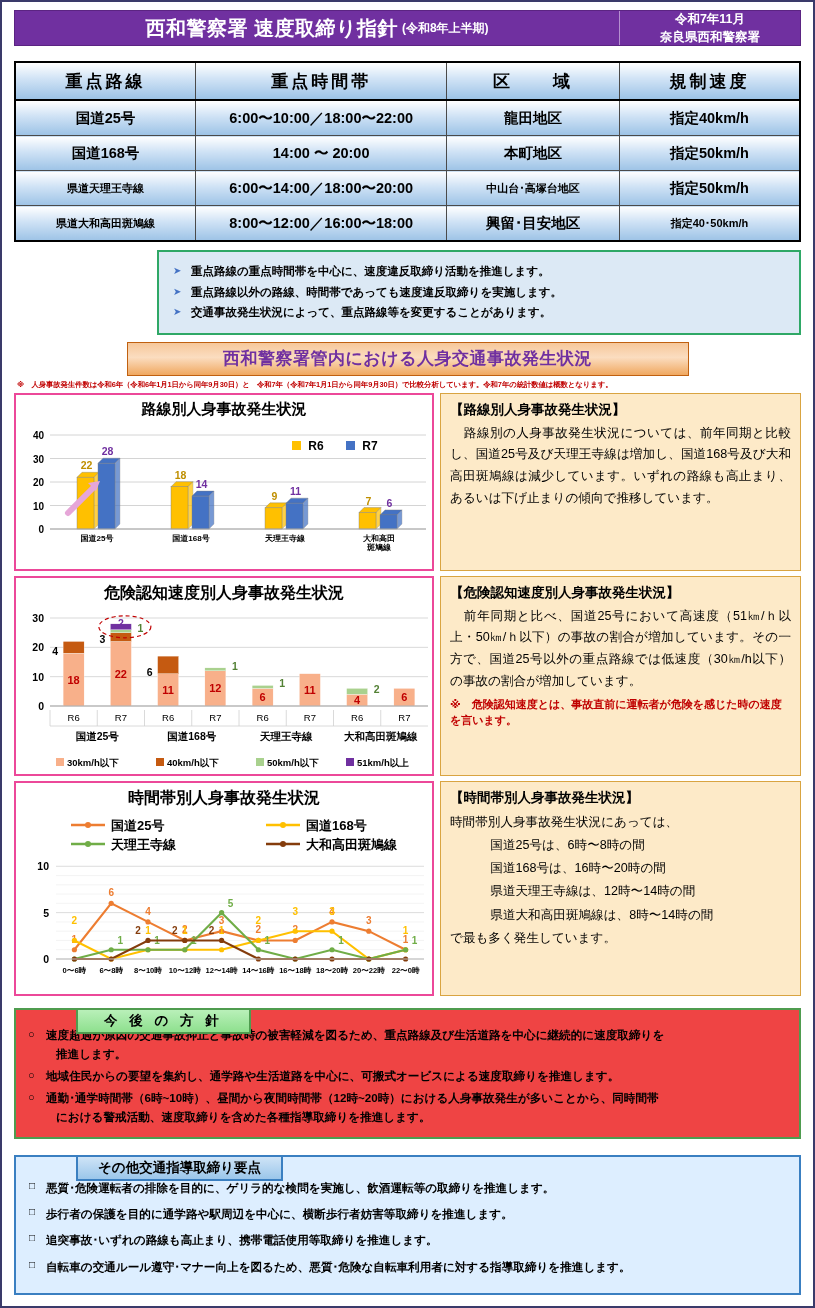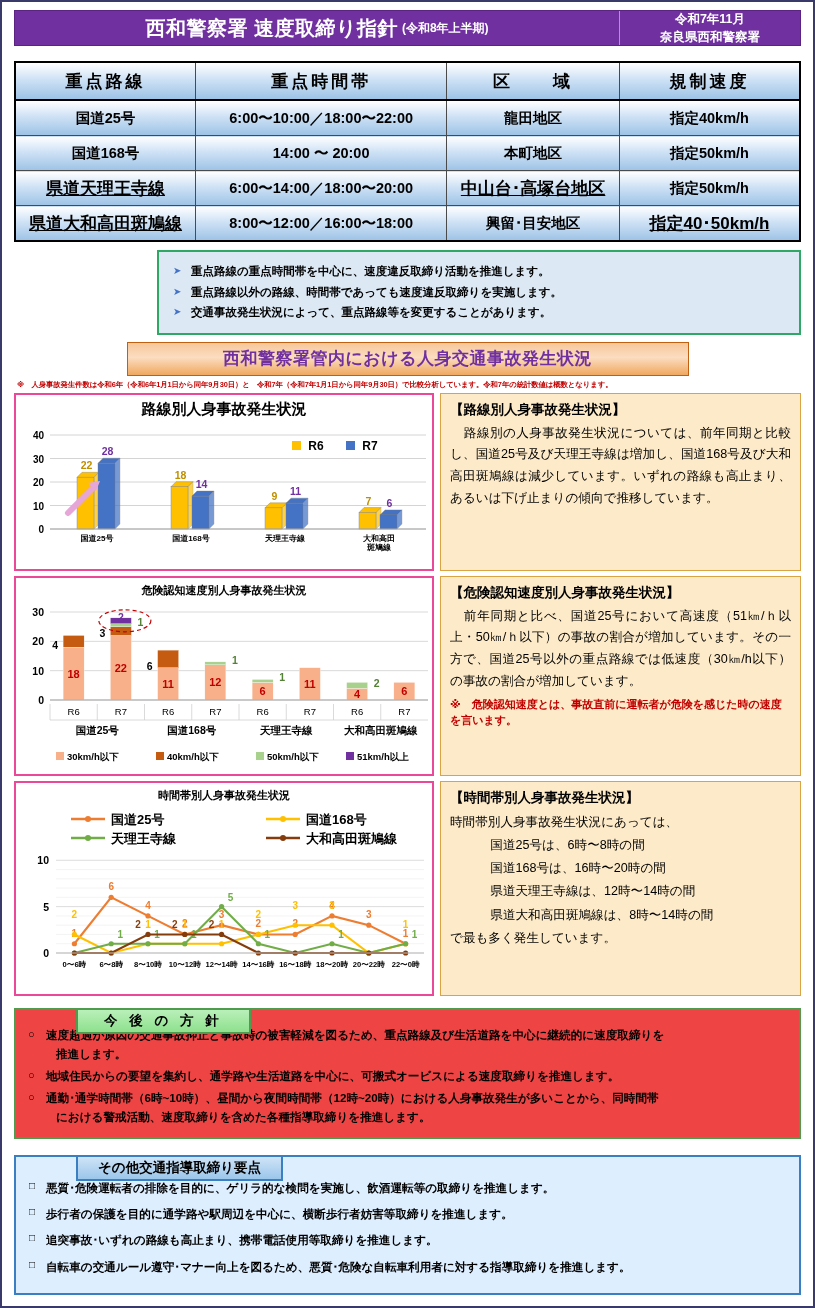--- a/index.html
+++ b/index.html
@@ -42,21 +42,21 @@
   .tbl th,.tbl td{
     border:1px solid #4a4a4a;
     text-align:center;vertical-align:middle;
     background:linear-gradient(to bottom,#ffffff 0%,#cfe2f5 45%,#9dc3e6 100%);
   }
   .tbl th{
     height:34px;font-size:17px;font-weight:bold;letter-spacing:3px;
     border-bottom:2px solid #000;
   }
   .tbl td{height:32px;font-size:14.5px;font-weight:bold;}
-  .tbl td.small{font-size:17px;text-decoration:underline;}
+  .tbl td.small{font-size:11px;}
   .c1{width:23%}.c2{width:32%}.c3{width:22%}.c4{width:23%}
   
   .notes{
     margin:8px 5px 0 148px;
     border:2px solid #2fa866;background:#dce9f5;
     padding:7px 10px 7px 14px;
   }
   .notes li{
     list-style:none;font-size:11.5px;font-weight:bold;
     line-height:1.35;margin:5px 0;position:relative;padding-left:18px;
@@ -95,21 +95,21 @@
   .comm-note{
     color:#c00000;font-size:11px;font-weight:bold;
     line-height:1.45;margin-top:5px;
   }
   .comm-list{font-size:12.6px;line-height:1.85;}
   .comm-list .li{margin-left:3.2em;}
   .chart-title{
     text-align:center;font-size:15px;font-weight:bold;
     padding:5px 0 2px 0;
   }
-  .chart-title.small{font-size:11px;}
+  .chart-title.small{font-size:16px;}
   svg{display:block;}
   
   .sec{margin:4px 5px 0 5px;position:relative;}
   .sec-tab{
     position:absolute;top:0;left:62px;z-index:3;
     padding:2px 26px;font-size:13.5px;font-weight:bold;letter-spacing:4px;
     border:2px solid #4f9c4f;
     background:linear-gradient(to bottom,#b9f0b9,#8ee08e);
   }
   .sec-tab.blue{

